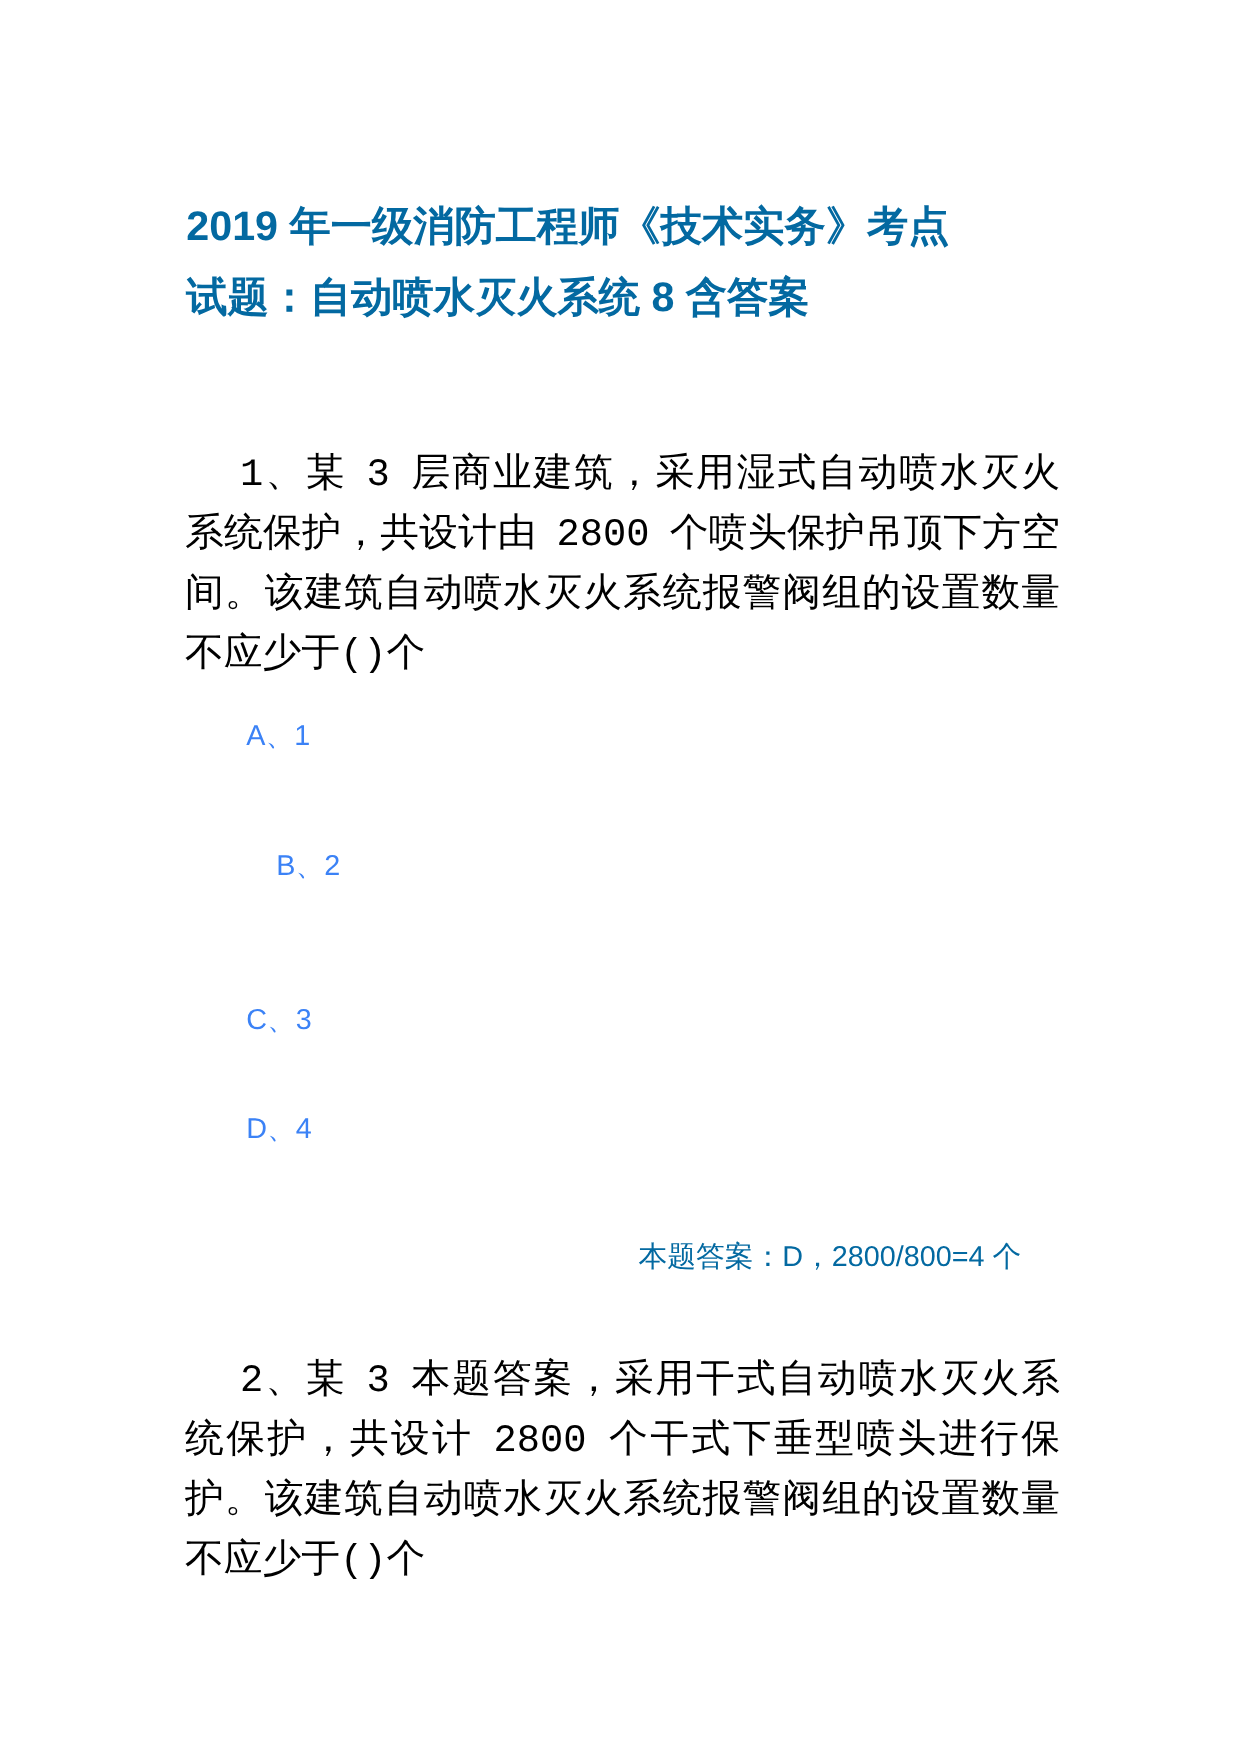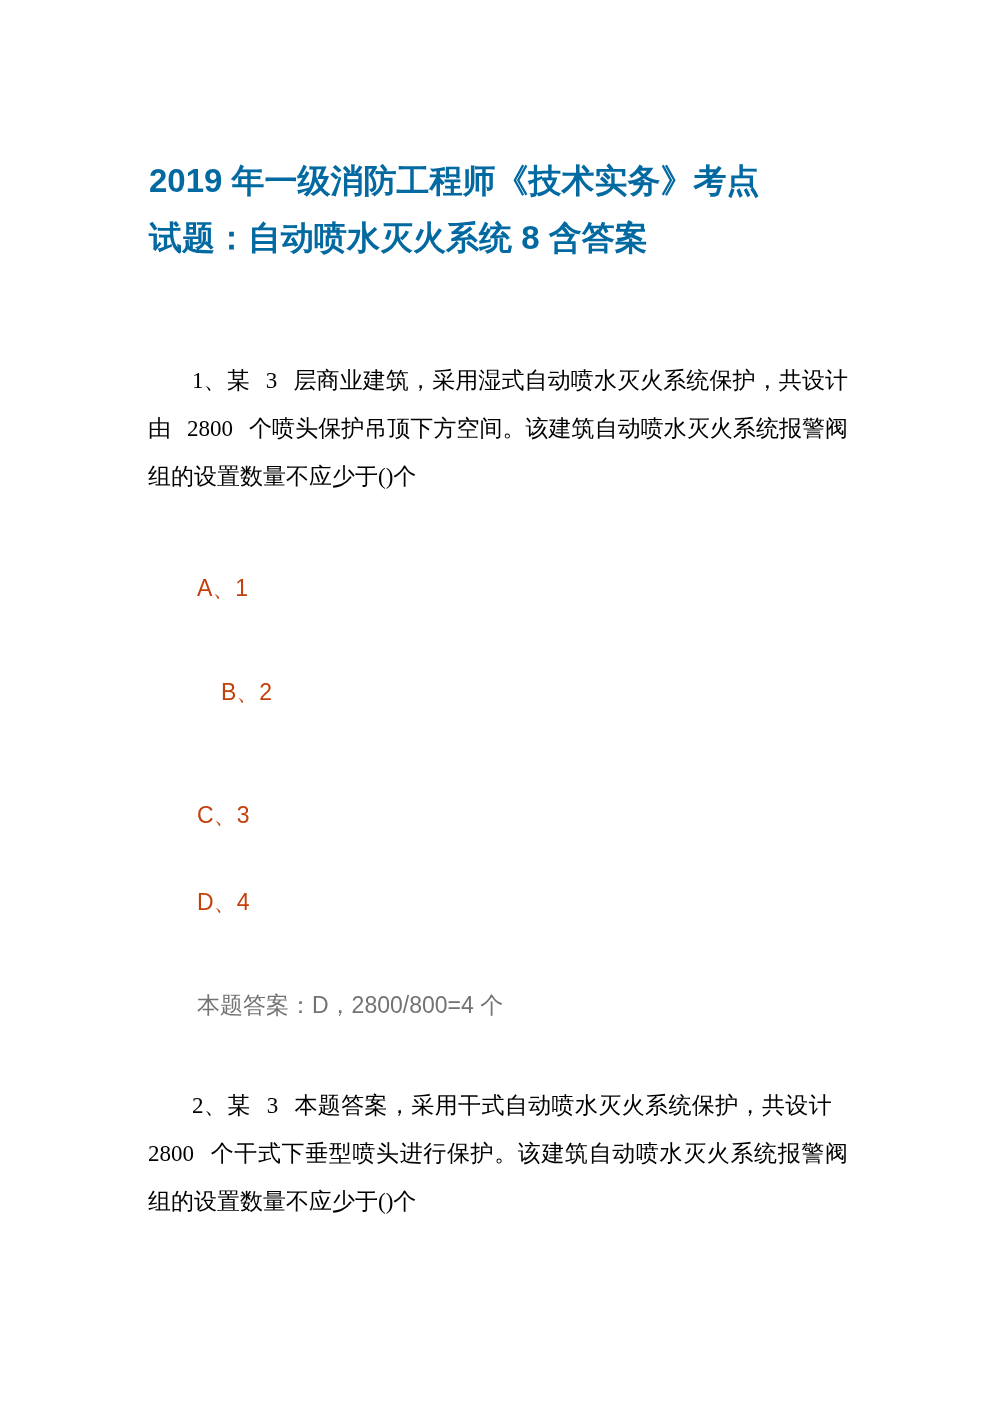--- a/index.html
+++ b/index.html
@@ -40,22 +40,22 @@
     letter-spacing: 0px;
     text-align: left;
     color: #0369a1;
   }
 
   
   .qblock {
     position: absolute;
     left: 148px;
     width: 700px;
-    font-family: Liberation Serif, serif;
-    font-size: 23px;
+    font-family: Liberation Mono, monospace;
+    font-size: 31px;
     line-height: 48px;
     text-align: justify;
     text-justify: inter-character;
     color: #000000;
   }
   .qblock .indent {
     display: inline-block;
     width: 44px;
   }
   .qblock .sp {
@@ -63,33 +63,34 @@
     width: 16px;
   }
 
   .opt {
     position: absolute;
     left: 197px;
     width: 620px;
     font-family: "Liberation Sans", "DejaVu Sans", sans-serif;
     font-size: 23px;
     line-height: 32px;
-    color: #c2410c;
+    color: #3b82f6;
     white-space: pre;
   }
 
   .answer {
     position: absolute;
     left: 197px;
     width: 620px;
     font-family: "Liberation Sans", "DejaVu Sans", sans-serif;
     font-size: 23px;
     line-height: 32px;
-    color: #737373;
+    color: #0369a1;
     white-space: pre;
+    text-align: right;
   }
 
   
   #q1-body   { top: 357px; }
   #opt-a     { top: 572px; }
   #opt-b     { top: 676px; margin-left: 24px; }
   #opt-c     { top: 799px; }
   #opt-d     { top: 886px; }
   #q1-answer { top: 989px; }
   #q2-body   { top: 1082px; }

